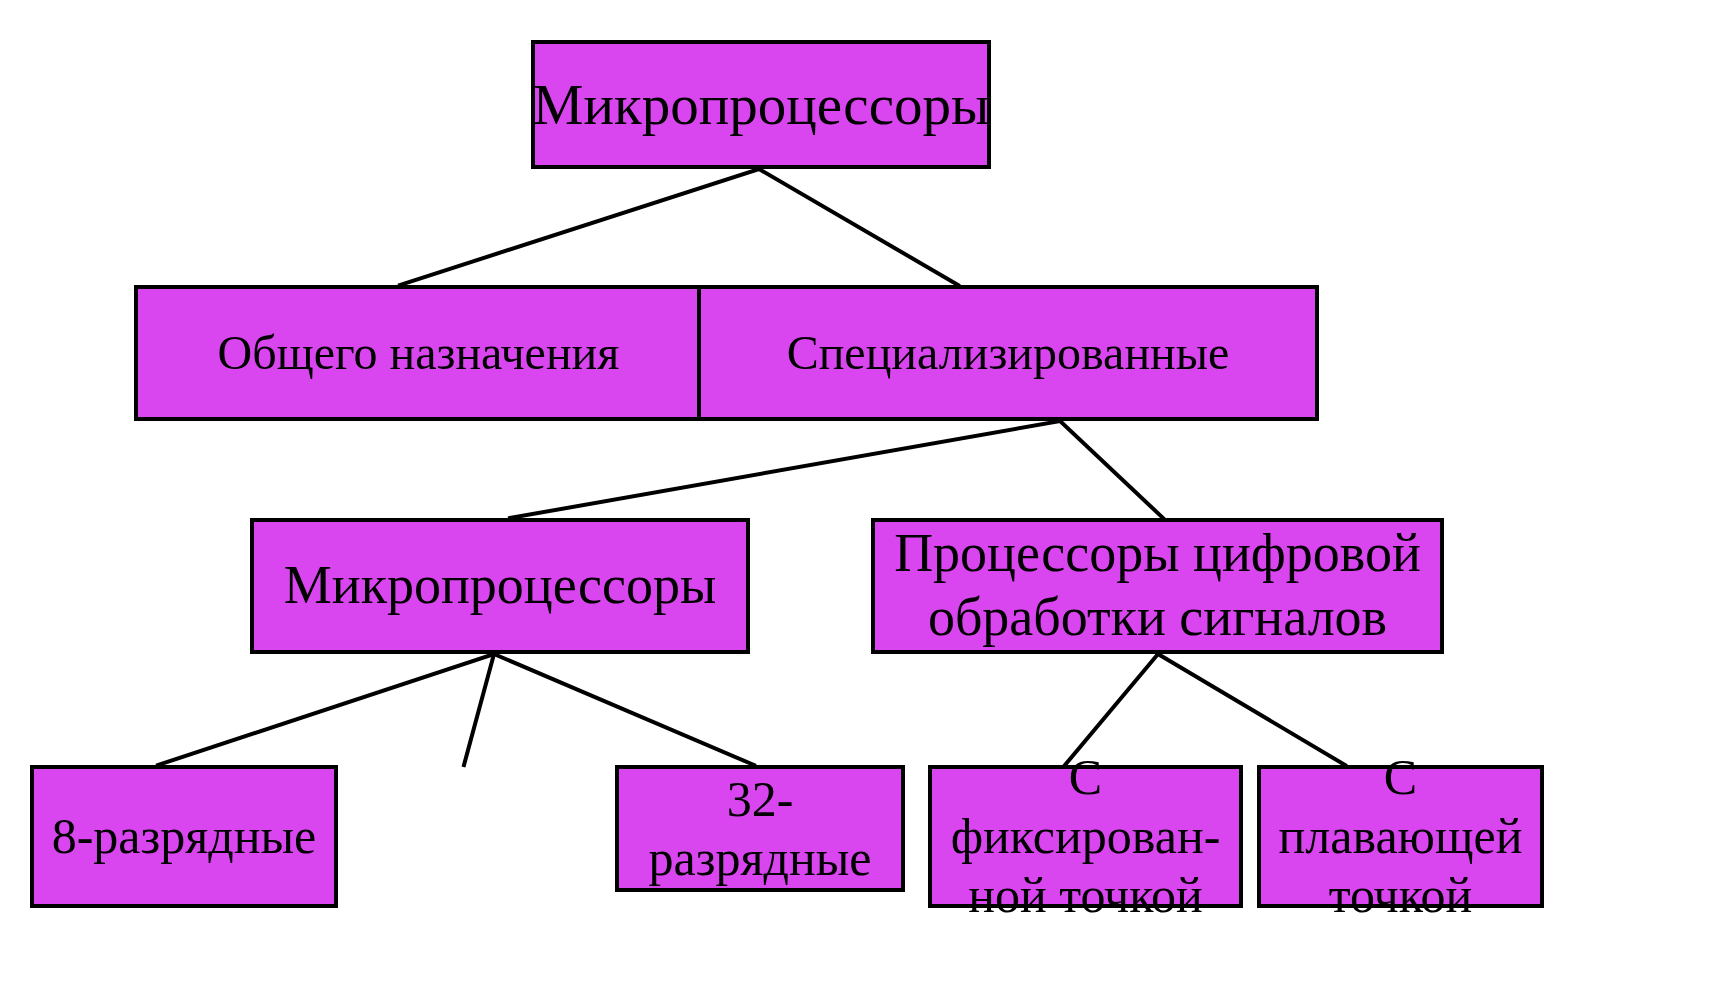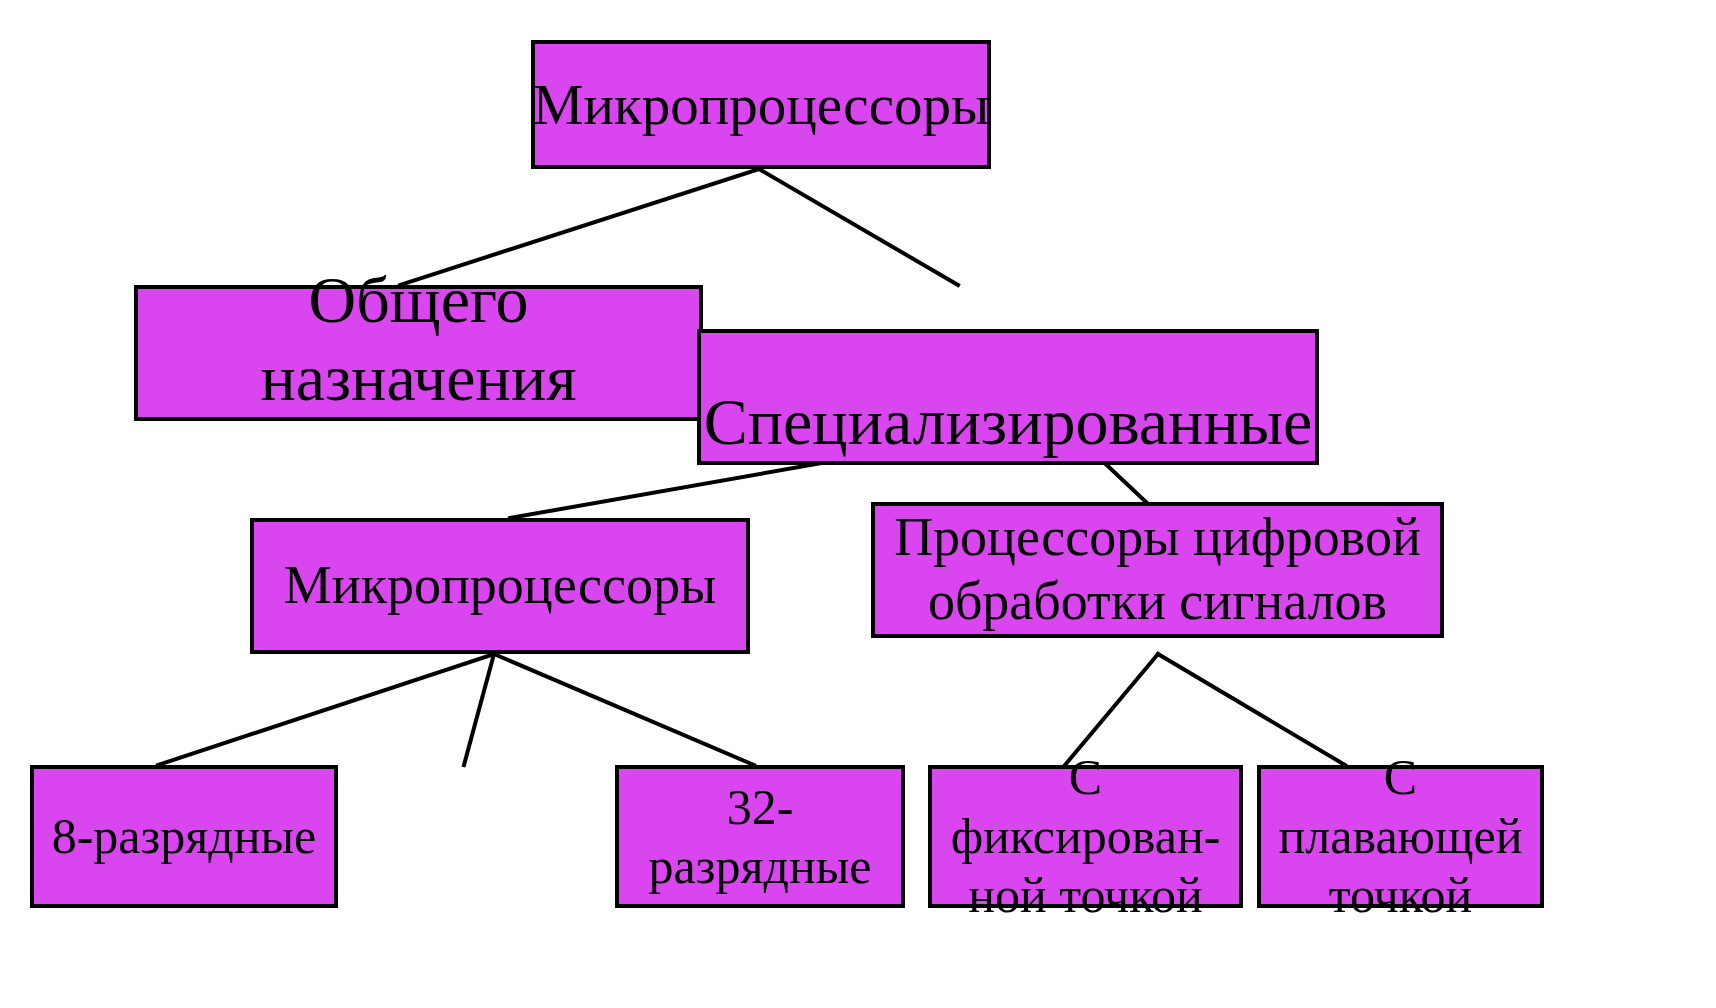--- a/index.html
+++ b/index.html
@@ -35,21 +35,21 @@
     color: #000000;
     line-height: 1.18;
     z-index: 2;
     padding: 0 6px;
   }
   .node-label {
     display: block;
     white-space: pre-line;
   }
   .fs-root  { font-size: 57px; }
-  .fs-l2    { font-size: 66px; align-items: flex-end; }
+  .fs-l2    { font-size: 48px; }
   .fs-l3    { font-size: 54px; }
   .fs-leaf  { font-size: 50px; }
 </style>
 </head>
 <body>
 
 <div id="canvas">
 
   <svg id="edges" viewBox="0 0 1716 1008" width="1716" height="1008" xmlns="http://www.w3.org/2000/svg">
       <line x1="759" y1="169" x2="400" y2="285" stroke="#000000" stroke-width="4" stroke-linecap="square"></line>
@@ -64,39 +64,39 @@
     </svg>
 
   <div class="node fs-root" style="left: 531px; top: 40px; width: 460px; height: 129px;">
     <span class="node-label">Микропроцессоры</span>
   </div>
 
   <div class="node fs-l2" style="left: 134px; top: 285px; width: 569px; height: 136px;">
     <span class="node-label">Общего назначения</span>
   </div>
 
-  <div class="node fs-l2" style="left: 697px; top: 285px; width: 622px; height: 136px; margin-top: 44px;">
+  <div class="node fs-l2" style="left: 697px; top: 285px; width: 622px; height: 136px;">
     <span class="node-label">Специализированные</span>
   </div>
 
   <div class="node fs-l3" style="left: 250px; top: 518px; width: 500px; height: 136px;">
     <span class="node-label">Микропроцессоры</span>
   </div>
 
-  <div class="node fs-l3" style="left: 871px; top: 502px; width: 573px; height: 136px;">
+  <div class="node fs-l3" style="left: 871px; top: 518px; width: 573px; height: 136px;">
     <span class="node-label">Процессоры цифровой
 обработки сигналов</span>
   </div>
 
   <div class="node fs-leaf" style="left: 30px; top: 765px; width: 308px; height: 143px;">
     <span class="node-label">8-разрядные</span>
   </div>
 
 
-  <div class="node fs-leaf" style="left: 615px; top: 765px; width: 290px; height: 143px;">
+  <div class="node fs-leaf" style="left: 615px; top: 765px; width: 290px; height: 127px;">
     <span class="node-label">32-разрядные</span>
   </div>
 
   <div class="node fs-leaf" style="left: 1257px; top: 765px; width: 287px; height: 143px;">
     <span class="node-label">С плавающей
 точкой</span>
   </div>
 
   <div class="node fs-leaf" style="left: 928px; top: 765px; width: 315px; height: 143px;">
     <span class="node-label">С фиксирован-

